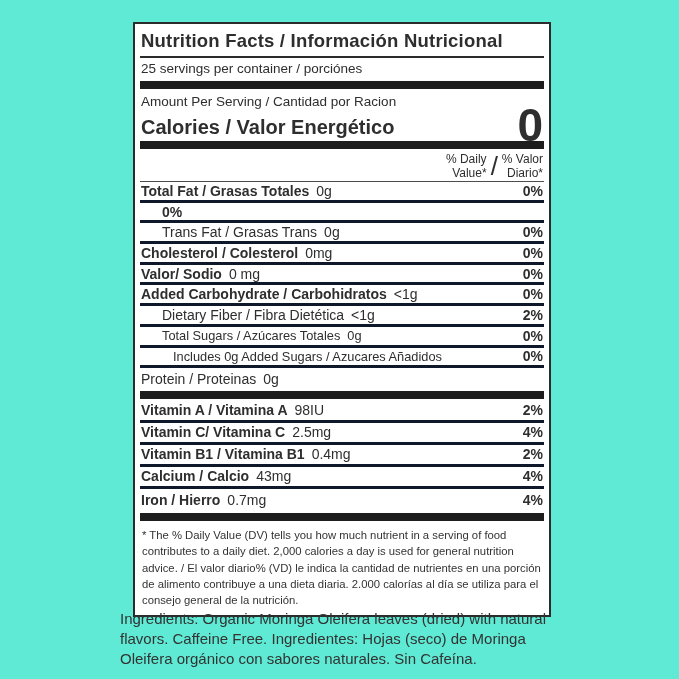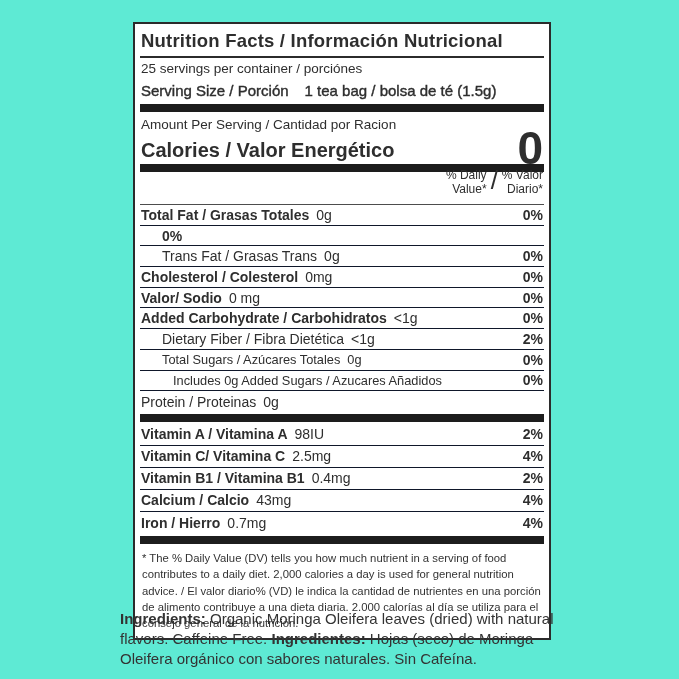--- a/index.html
+++ b/index.html
@@ -24,62 +24,58 @@
   }
   .bar { height:8px; background:#1d1d1d; margin:2px 0; flex:none; }
   .amount-line { font-size:13.5px; padding:3px 1px 0 1px; height:21px; }
   .calories-row {
     display:flex; justify-content:space-between; align-items:flex-end;
     height:27px; padding:0 1px; overflow:visible;
   }
   .calories-label { font-weight:bold; font-size:20px; }
   .calories-value { font-weight:bold; font-size:46px; line-height:28px; }
   .dv-header {
-    display:flex; justify-content:flex-end; align-items:flex-end;
-    font-size:12px; height:31px; padding:2px 1px 8px 0;
+    display:flex; justify-content:flex-end; align-items:center;
+    font-size:12px; height:31px; padding:2px 1px 2px 0;
     border-bottom:1px solid #4d4d4d;
   }
   .dv-col { text-align:right; line-height:1.18; }
   .dv-slash { font-size:26px; font-weight:normal; padding:0 4px; color:#2e2e2e; }
   .row {
     display:flex; justify-content:space-between; align-items:center;
-    border-bottom:1px solid #0f172a; height:20.7px; font-size:14px;
+    border-bottom:3px solid #0f172a; height:20.7px; font-size:14px;
     padding:0 1px; flex:none;
   }
   .row.vit { height:22px; }
   .row.last { border-bottom:none; }
   .row .nm { white-space:nowrap; }
   .row.b .nm { font-weight:bold; }
   .amt { margin-left:7px; white-space:nowrap; }
   .dv { font-weight:bold; font-size:14px; white-space:nowrap; }
   .indent1 { padding-left:22px; }
   .indent2 { padding-left:33px; }
   .small { font-size:12.8px; }
   .italic .nm, .italic .amt { }
   .footnote { font-size:11.3px; line-height:1.45; padding:4px 2px 4px 2px; color:#333; }
   .ingredients {
     position:absolute; left:120px; top:609px; width:462px;
     font-size:15px; line-height:20px; color:#333;
   }
-  .ingredients b { font-weight:bold;text-align:right; }
+  .ingredients b { font-weight:normal;text-align:right; }
 </style>
 </head>
 <body>
 
 <div class="canvas">
   <div class="label-box">
 
     <div class="title">Nutrition Facts / Información Nutricional</div>
 
     <div class="servings">25 servings per container / porciónes</div>
 
-    <div class="serving-size">
-      <span>Serving Size / Porción</span>
-      <span>1 tea bag / bolsa de té (1.5g)</span>
-    </div>
 
     <div class="bar"></div>
 
     <div class="amount-line">Amount Per Serving / Cantidad por Racion</div>
 
     <div class="calories-row">
       <span class="calories-label">Calories / Valor Energético</span>
       <span class="calories-value">0</span>
     </div>
 

